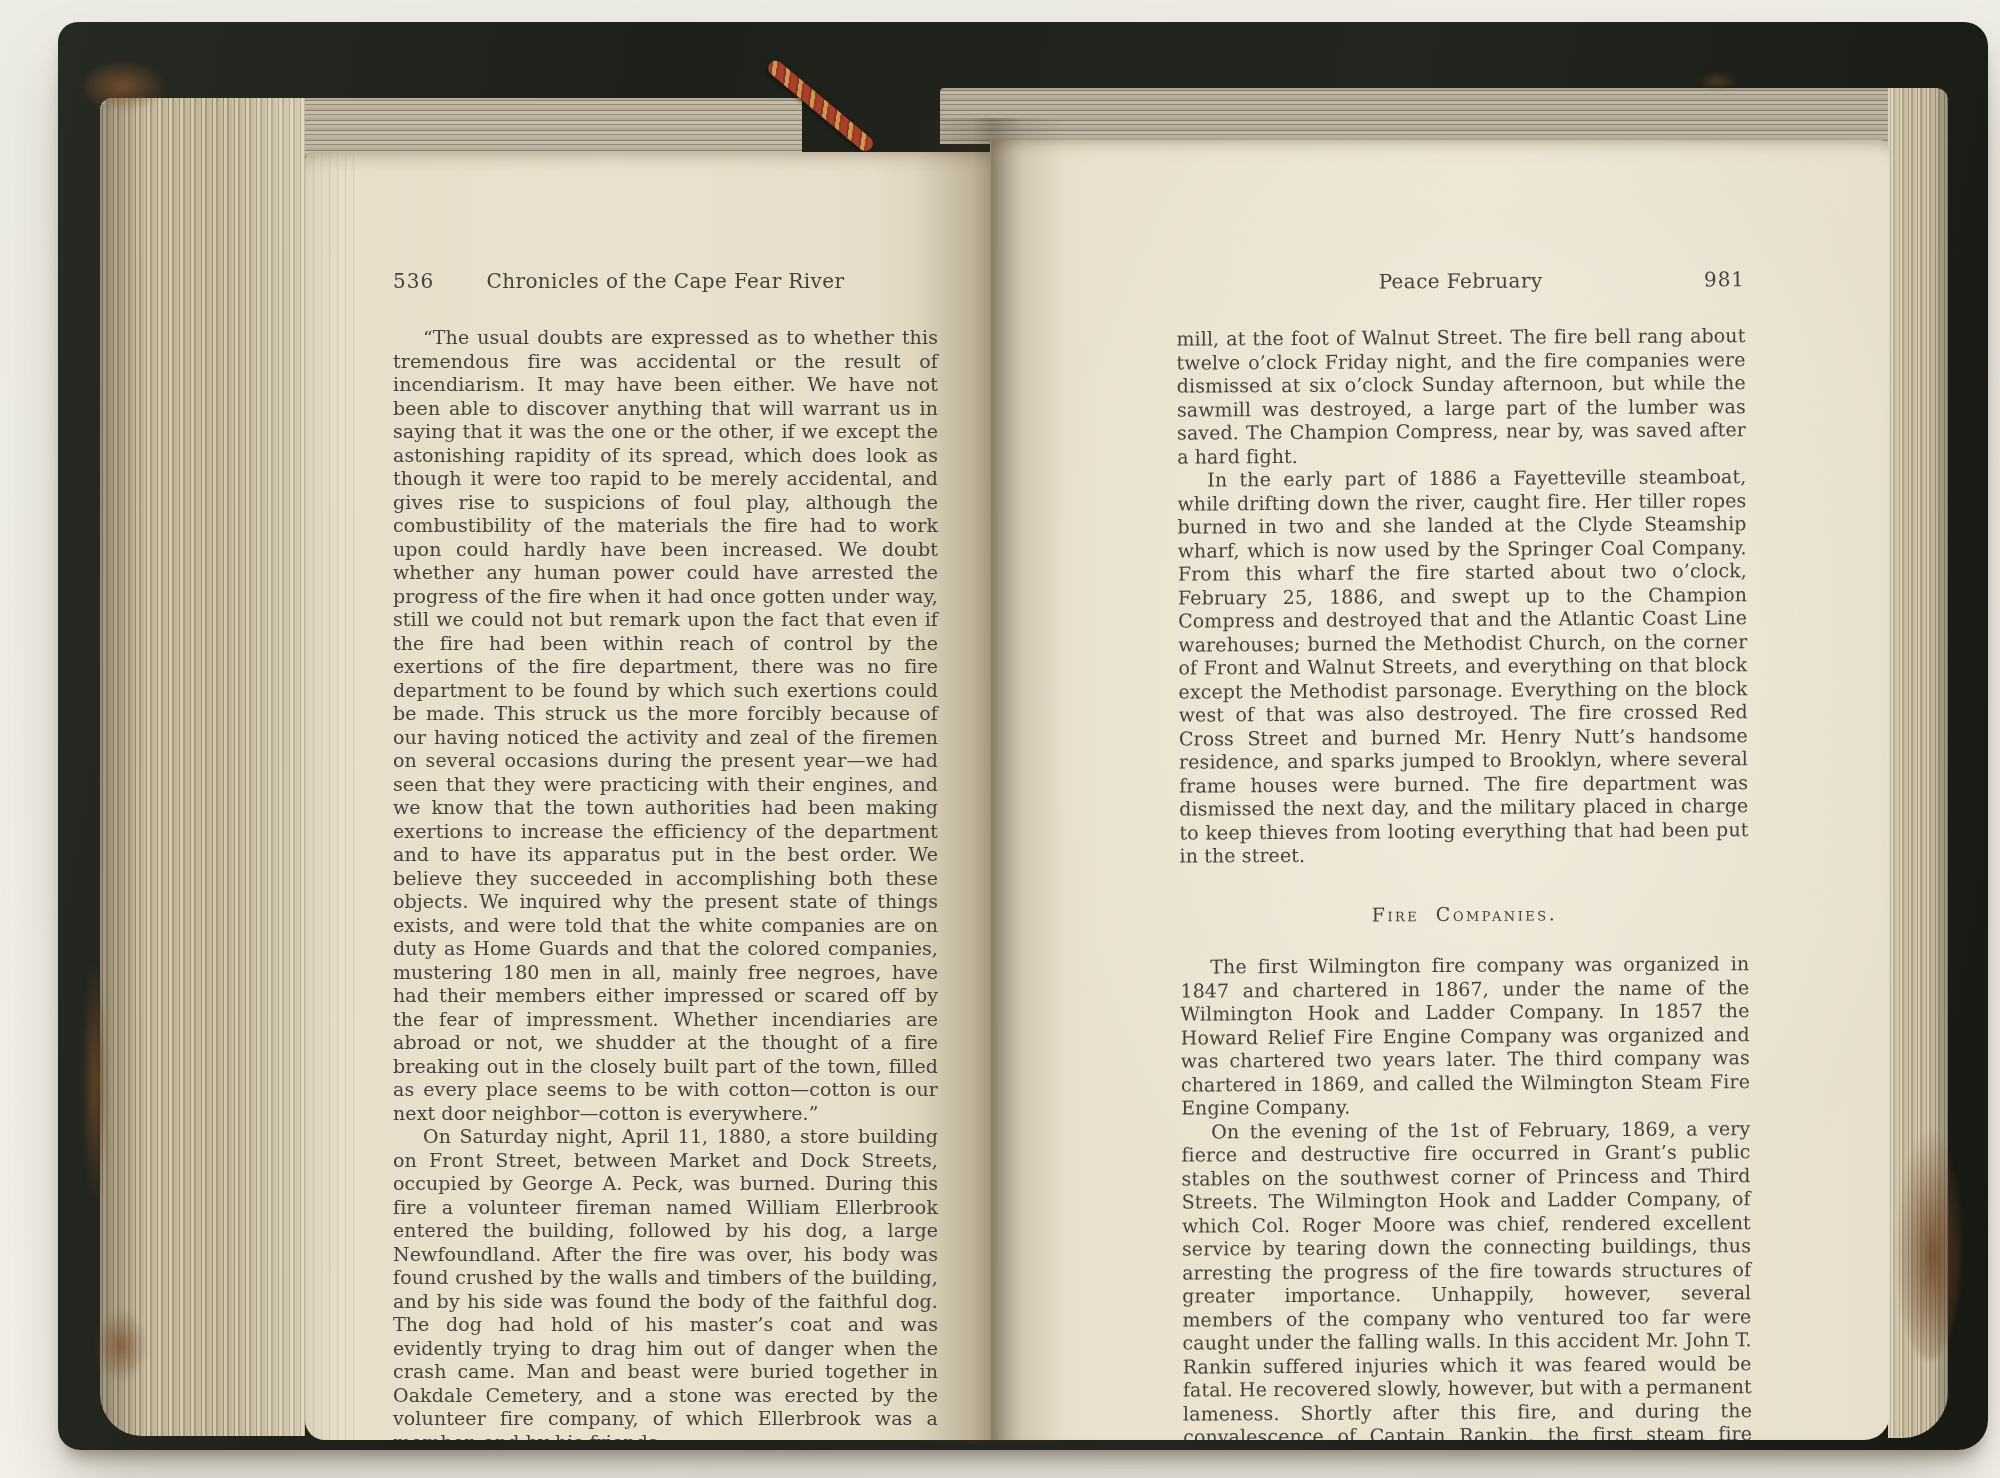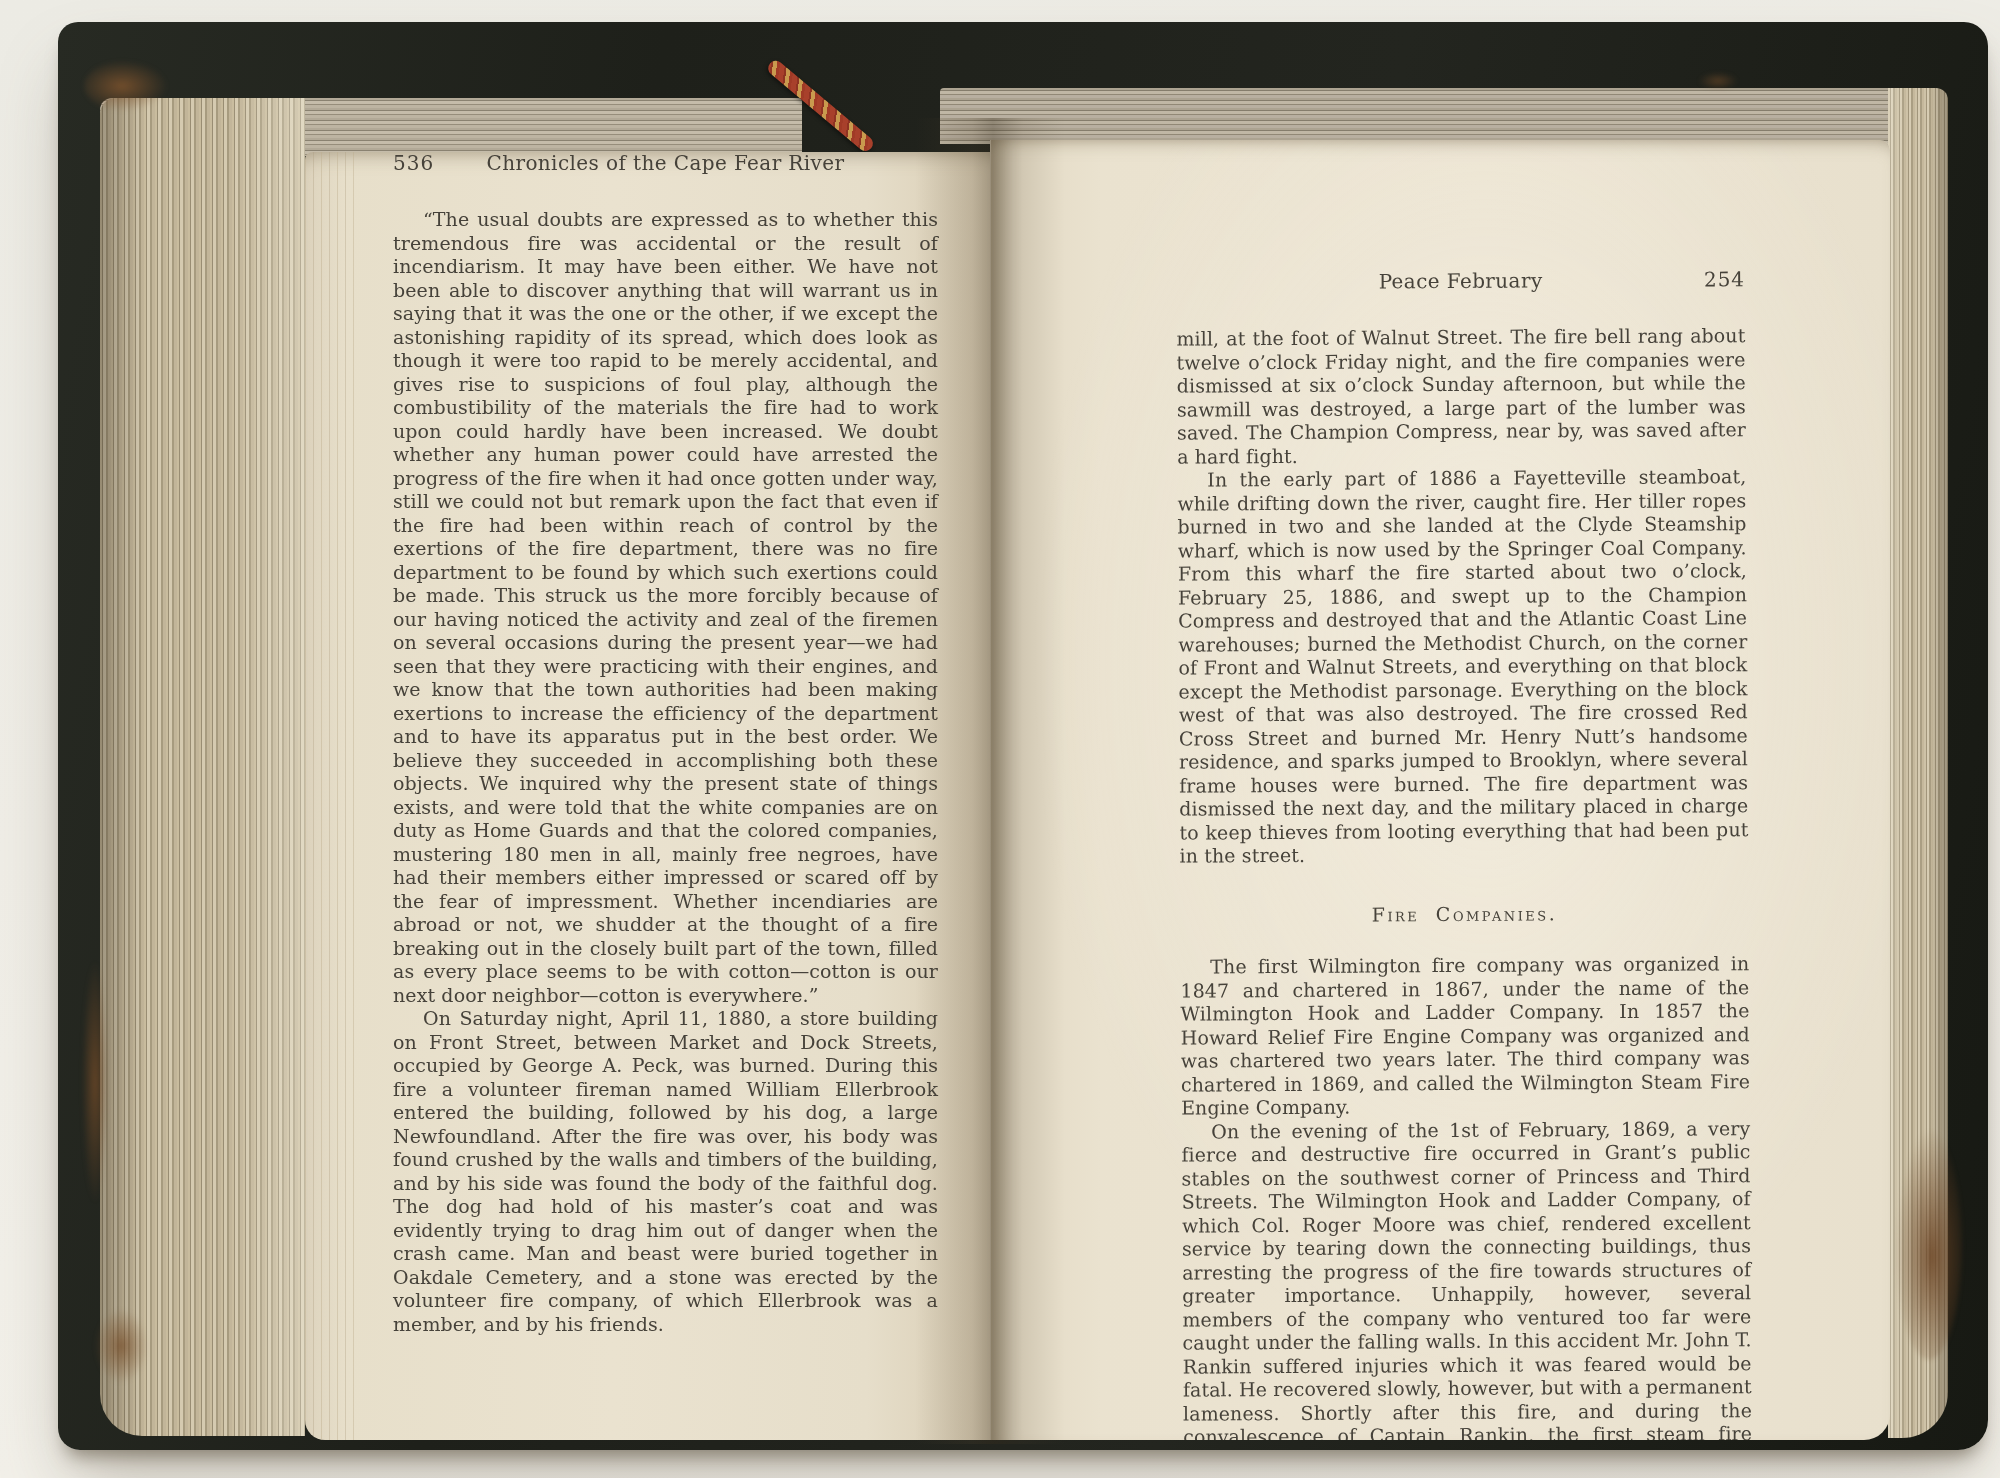--- a/index.html
+++ b/index.html
@@ -72,21 +72,21 @@
 
   .gutter-shadow { position:absolute; left:857px; top:96px; width:150px; bottom:6px; z-index:3; pointer-events:none;
     background:linear-gradient(90deg, rgba(80,66,45,0) 0%, rgba(80,66,45,.20) 38%, rgba(56,45,28,.34) 52%, rgba(80,66,45,.12) 72%, rgba(80,66,45,0) 100%); }
 
   
   .page-inner { position:relative; height:100%; }
   .page-left  .page-inner { padding:0 52px 0 88px; }
   .page-right .page-inner { padding:0 145px 0 185px; transform:rotate(-0.35deg); transform-origin:50% 0; }
 
   .page-header { position:relative; text-align:center; font-size:20px; height:26px; }
-  .page-left  .page-header { }
+  .page-left  .page-header { margin-top:118px; }
   .page-right .page-header { margin-top:130px; }
   .running-title { letter-spacing:.4px; }
   .folio { position:absolute; top:0; font-style:normal; letter-spacing:1px; }
   .folio-left  { left:0; }
   .folio-right { right:0; }
 
   .page-body { margin-top:30px; text-align:justify; letter-spacing:.1px; }
   .page-body p { margin:0; }
   .page-body p.indent { text-indent:30px; }
 
@@ -123,21 +123,21 @@
           <p class="indent">On Saturday night, April 11, 1880, a store building on Front Street, between Market and Dock Streets, occupied by George A. Peck, was burned.  During this fire a volunteer fireman named William Ellerbrook entered the building, followed by his dog, a large Newfoundland.  After the fire was over, his body was found crushed by the walls and timbers of the building, and by his side was found the body of the faithful dog.  The dog had hold of his master’s coat and was evidently trying to drag him out of danger when the crash came.  Man and beast were buried together in Oakdale Cemetery, and a stone was erected by the volunteer fire company, of which Ellerbrook was a member, and by his friends.</p>
 
         </div>
       </div>
     </div>
 
     <div class="page page-right">
       <div class="page-inner">
         <div class="page-header">
           <span class="running-title">Peace February</span>
-          <span class="folio folio-right">254</span>
+          <span class="folio folio-right">981</span>
         </div>
         <div class="page-body">
           <p>mill, at the foot of Walnut Street.  The fire bell rang about twelve o’clock Friday night, and the fire companies were dismissed at six o’clock Sunday afternoon, but while the sawmill was destroyed, a large part of the lumber was saved.  The Champion Compress, near by, was saved after a hard fight.</p>
           <p class="indent">In the early part of 1886 a Fayetteville steamboat, while drifting down the river, caught fire.  Her tiller ropes burned in two and she landed at the Clyde Steamship wharf, which is now used by the Springer Coal Company.  From this wharf the fire started about two o’clock, February 25, 1886, and swept up to the Champion Compress and destroyed that and the Atlantic Coast Line warehouses; burned the Methodist Church, on the corner of Front and Walnut Streets, and everything on that block except the Methodist parsonage.  Everything on the block west of that was also destroyed.  The fire crossed Red Cross Street and burned Mr. Henry Nutt’s handsome residence, and sparks jumped to Brooklyn, where several frame houses were burned.  The fire department was dismissed the next day, and the military placed in charge to keep thieves from looting everything that had been put in the street.</p>
           <h3 class="section-heading">Fire Companies.</h3>
           <p class="indent">The first Wilmington fire company was organized in 1847 and chartered in 1867, under the name of the Wilmington Hook and Ladder Company.  In 1857 the Howard Relief Fire Engine Company was organized and was chartered two years later.  The third company was chartered in 1869, and called the Wilmington Steam Fire Engine Company.</p>
           <p class="indent">On the evening of the 1st of February, 1869, a very fierce and destructive fire occurred in Grant’s public stables on the southwest corner of Princess and Third Streets.  The Wilmington Hook and Ladder Company, of which Col. Roger Moore was chief, rendered excellent service by tearing down the connecting buildings, thus arresting the progress of the fire towards structures of greater importance.  Unhappily, however, several members of the company who ventured too far were caught under the falling walls.  In this accident Mr. John T. Rankin suffered injuries which it was feared would be fatal.  He recovered slowly, however, but with a permanent lameness.  Shortly after this fire, and during the convalescence of Captain Rankin, the first steam fire engine used in Wilmington was purchased by popu-</p>
         </div>
       </div>
     </div>

